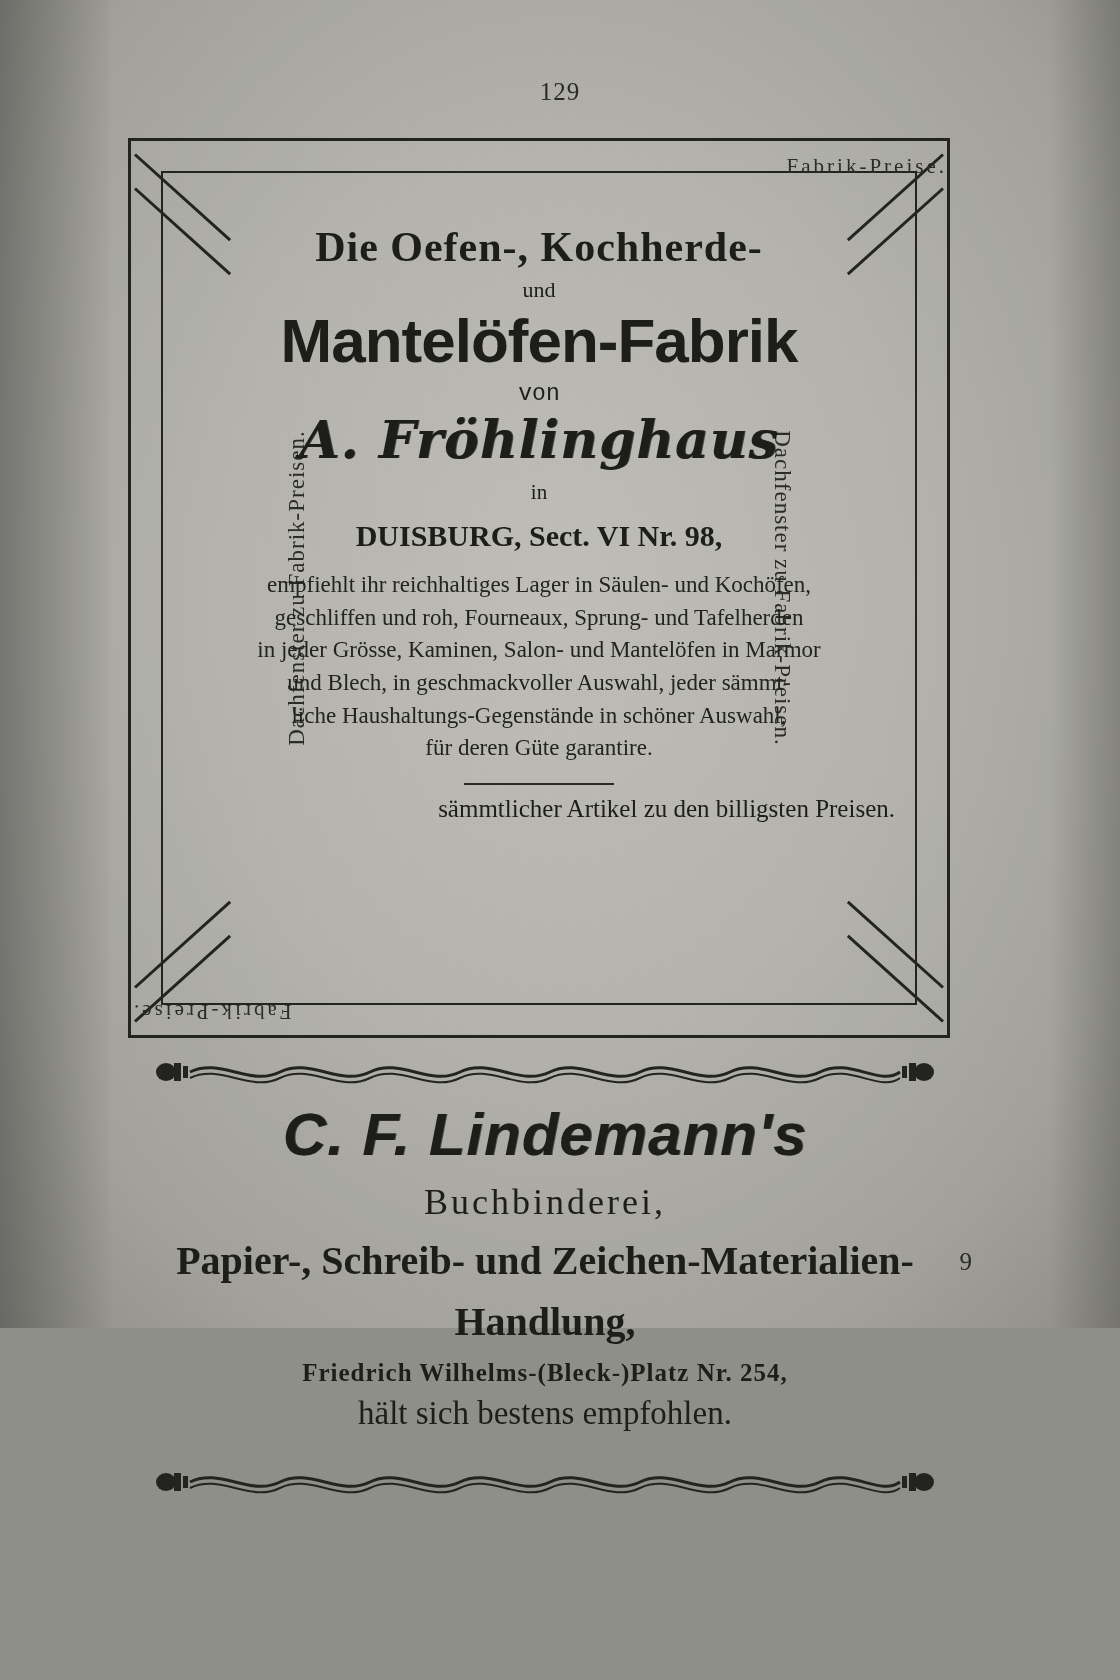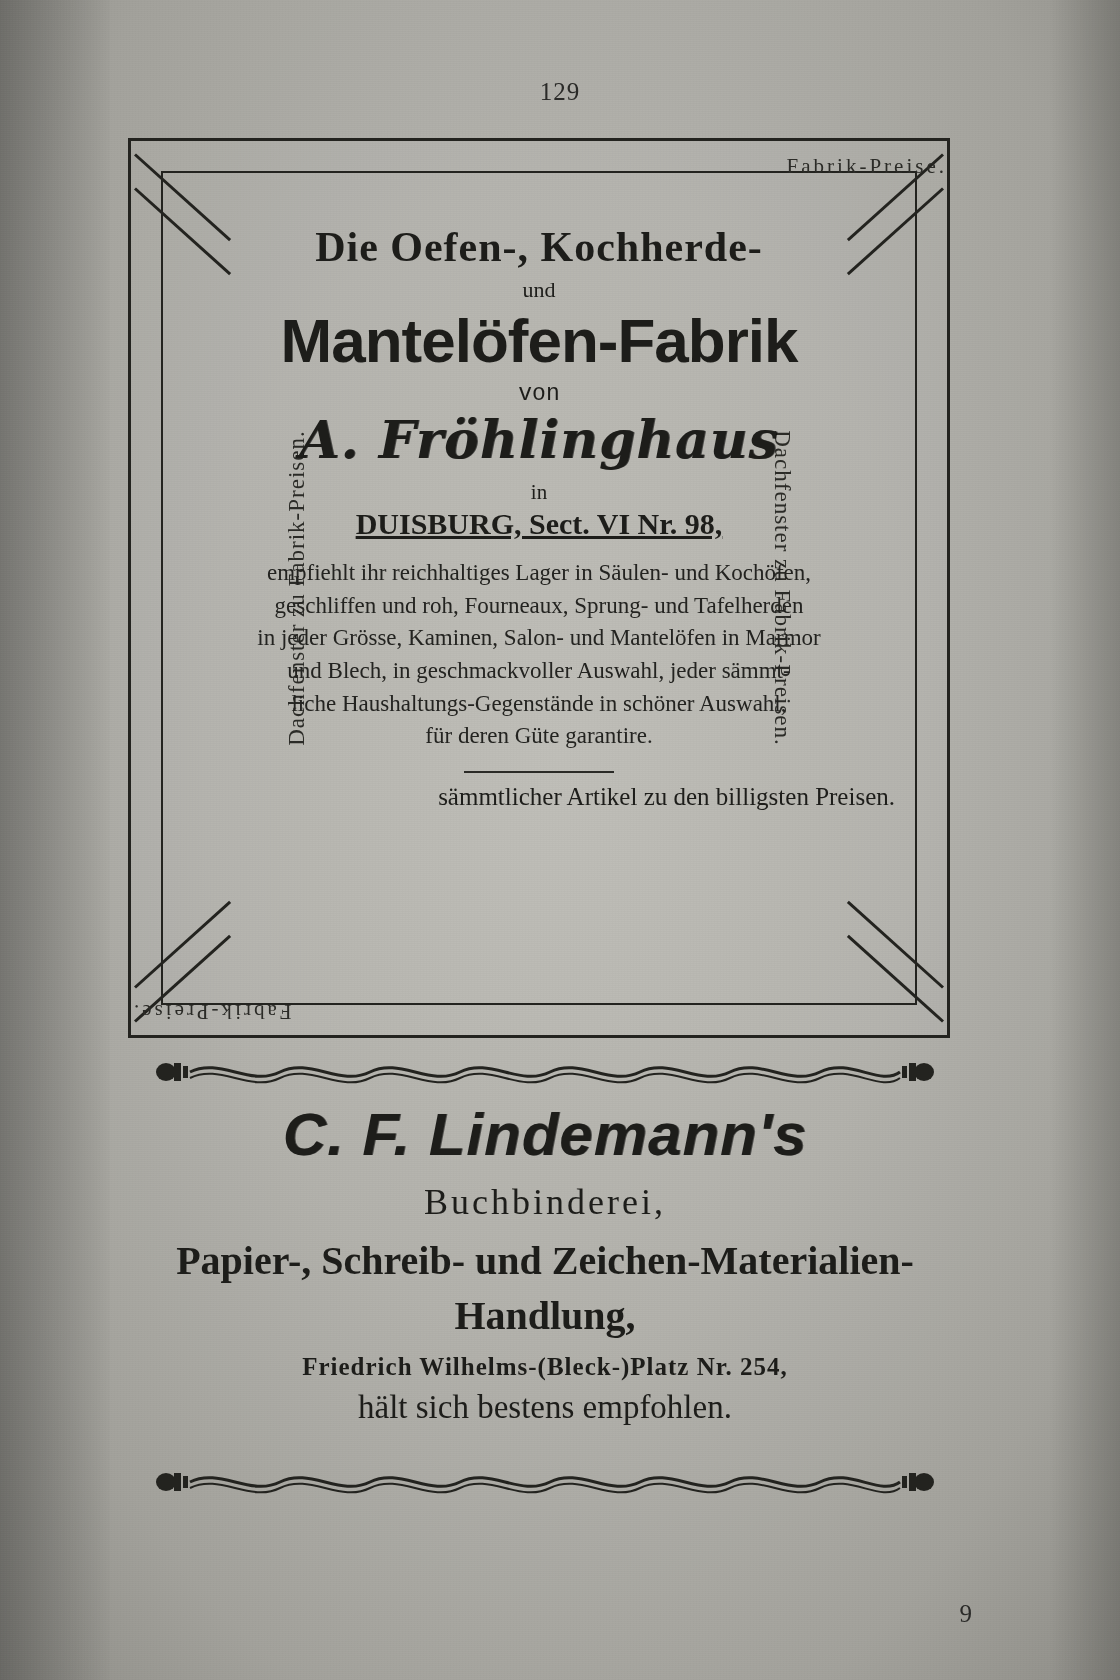--- a/index.html
+++ b/index.html
@@ -11,21 +11,21 @@
     width: 1120px;
     height: 1680px;
     overflow: hidden;
     font-family: "Liberation Serif", serif;
   }
 
   
   #page {
     position: relative;
     width: 1120px;
-    height: 1680px;
+    height: 1328px;
     background:
       radial-gradient(ellipse at 50% 45%, #bdbcb6 0%, #b2b1ab 45%, #a2a19b 78%, #8e8d87 100%);
   }
   
   #page:before {
     content: "";
     position: absolute;
     left: 0; top: 0; bottom: 0; width: 110px;
     background: linear-gradient(to right, rgba(60,60,58,.45), rgba(120,120,115,.05));
     pointer-events: none;
@@ -165,23 +165,22 @@
   }
   .l-in {
     font-size: 21px;
     margin-top: 10px;
     font-family: "Liberation Serif", serif;
   }
   .l-city {
     font-size: 30px;
     font-weight: bold;
     letter-spacing: 0px;
-    margin-top: 2px;
-    font-family: "Liberation Serif", serif;
-    text-decoration: underline;
+    margin-top: 14px;
+    font-family: "Liberation Serif", serif;
   }
   .l-para {
     font-size: 23px;
     line-height: 1.42;
     margin-top: 16px;
     color: #232320;
     font-family: "Liberation Serif", serif;
   }
   .rule-short {
     width: 150px;
@@ -239,21 +238,21 @@
   .l2-papier {
     font-size: 40px;
     font-weight: bold;
     letter-spacing: 0px;
     margin-top: 14px;
     font-family: "Liberation Serif", serif;
   }
   .l2-handlung {
     font-size: 40px;
     font-weight: bold;
-    margin-top: 8px;
+    margin-top: 14px;
     font-family: "Liberation Serif", serif;
   }
   .l2-addr {
     font-size: 25px;
     font-weight: bold;
     letter-spacing: 1px;
     margin-top: 14px;
     font-family: "Liberation Serif", serif;
   }
   .l2-tag {

